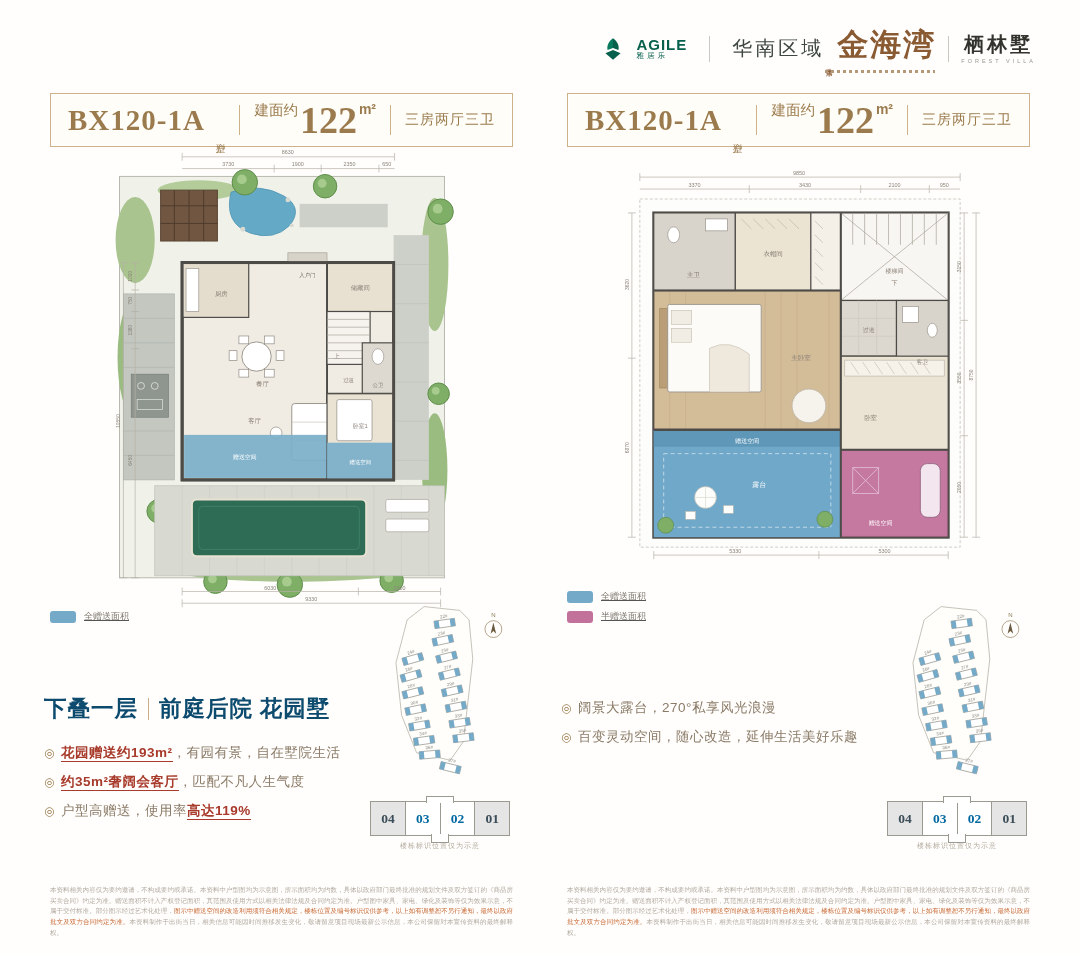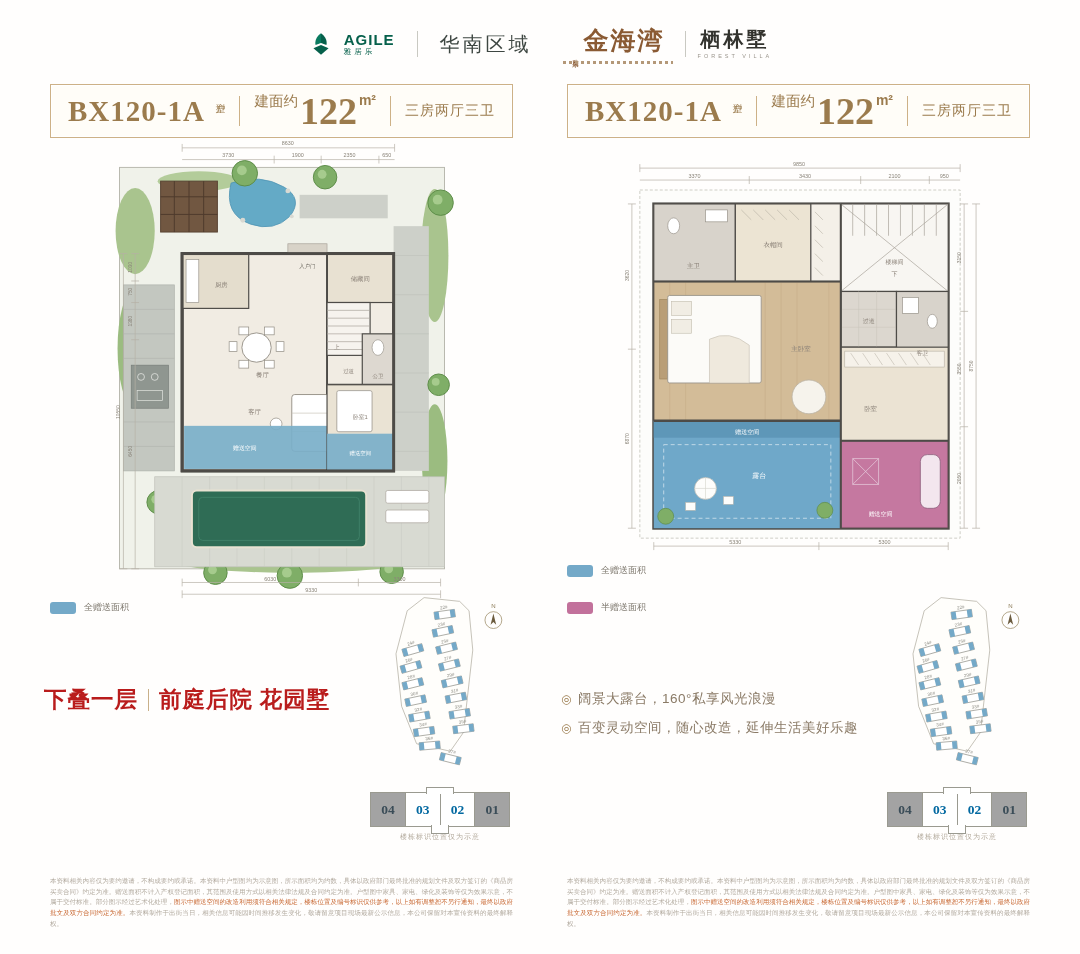--- a/index.html
+++ b/index.html
@@ -3,79 +3,79 @@
 <meta charset="utf-8">
 <style>
   html,body{margin:0;padding:0;}
   body{
     width:1080px;height:954px;overflow:hidden;background:#ffffff;
     font-family:"Liberation Sans","DejaVu Sans",sans-serif;color:#555;
   }
   .page{width:1080px;height:954px;position:relative;background:#fffefd;}
 
   
-  .topbar{display:flex;justify-content:center;align-items:center;padding:24px 44px 6px 44px;gap:31px;}
+  .topbar{display:flex;justify-content:flex-end;align-items:center;padding:24px 44px 6px 44px;}
   .brand-left{display:flex;align-items:center;gap:10px;}
   .brand-left .names{display:flex;flex-direction:column;line-height:1.05;}
   .agile-en{font-weight:bold;font-size:15px;letter-spacing:1px;color:#06604b;}
   .agile-cn{font-size:7.5px;letter-spacing:3px;color:#06604b;}
   .v-div{width:1px;height:26px;background:#c9c9c2;margin:0 12px;}
   .region{font-size:20px;letter-spacing:3px;color:#3e4742;}
   .brand-right{display:flex;align-items:center;}
   .jhw{display:flex;flex-direction:column;align-items:center;}
   .jhw-row{display:flex;align-items:flex-end;gap:4px;}
   .jhw-pre{writing-mode:vertical-rl;font-size:6.5px;color:#8a5a33;letter-spacing:1px;}
-  .jhw-name{font-family:Liberation Sans, sans-serif;font-weight:bold;font-size:25px;color:#8a5a33;letter-spacing:2px;}
+  .jhw-name{font-family:Liberation Sans, sans-serif;font-weight:bold;font-size:31px;color:#8a5a33;letter-spacing:2px;}
   .microtext{margin-top:4px;width:110px;height:3px;background:repeating-linear-gradient(90deg,#b49878 0 3px,transparent 3px 6px);}
   .villa{display:flex;flex-direction:column;align-items:center;line-height:1.1;}
   .villa-cn{font-family:"Liberation Serif","DejaVu Serif",serif;font-weight:bold;font-size:20px;color:#33332e;letter-spacing:3px;}
   .villa-en{font-size:5.5px;letter-spacing:3px;color:#9a958c;margin-top:3px;}
 
   
   .panels{display:grid;grid-template-columns:1fr 1fr;gap:42px;padding:4px 44px 0 44px;}
   .panel{position:relative;}
 
   
   .badge{
     margin:10px 6px 0 6px;height:52px;border:1px solid #cdb187;background:#fffdf8;
     display:flex;align-items:center;justify-content:center;gap:14px;color:#9b7b4d;
     box-shadow:inset 0 0 0 1px #fff;
   }
-  .badge-model{display:flex;align-items:flex-start;gap:11px;}
+  .badge-model{display:flex;align-items:flex-end;gap:11px;}
   .badge-model-name{font-family:"Liberation Serif","DejaVu Serif",serif;font-weight:bold;font-size:29px;letter-spacing:1px;}
   .badge-stack{writing-mode:vertical-rl;font-size:9.5px;line-height:1;letter-spacing:1px;}
   .badge-div{width:1px;height:30px;background:#cdb187;}
   .badge-area{display:flex;align-items:flex-start;gap:2px;}
   .badge-area-label{font-size:14.5px;}
   .badge-area-num{font-family:"Liberation Serif","DejaVu Serif",serif;font-weight:bold;font-size:38px;line-height:1;}
   .badge-area-unit{font-weight:bold;font-size:14px;}
   .badge-rooms{font-size:14px;letter-spacing:1px;}
 
   
   .plan-wrap{position:relative;height:488px;display:flex;justify-content:center;align-items:flex-start;}
   .plan-wrap svg{display:block;}
-  .legend{position:absolute;left:6px;bottom:12px;display:flex;flex-direction:column;gap:24px;}
+  .legend{position:absolute;left:6px;bottom:12px;display:flex;flex-direction:column;gap:7px;text-decoration:underline;}
   .legend-item{display:flex;align-items:center;gap:8px;font-size:9px;color:#7d776d;}
   .sw{width:26px;height:12px;border-radius:3px;display:inline-block;}
 
   
   .lower{position:relative;margin-top:58px;min-height:176px;}
-  .sec-title{display:flex;align-items:center;gap:10px;font-family:"Liberation Serif","DejaVu Serif",serif;font-weight:bold;color:#b91c1c;font-size:22.5px;letter-spacing:1px;}
+  .sec-title{display:flex;align-items:center;gap:10px;font-family:"Liberation Serif","DejaVu Serif",serif;font-weight:bold;color:#0c4a6e;font-size:22.5px;letter-spacing:1px;}
   .sec-sep{width:1px;height:22px;background:#c9b089;}
   .bullets{list-style:none;margin:14px 0 0 0;padding:0;}
   .bullets li{font-size:13.5px;line-height:2.15;color:#8a7a66;letter-spacing:0.5px;white-space:nowrap;}
   .bullets li::before{content:"◎";color:#9b7b4d;margin-right:6px;font-size:12px;}
   .bl-strong{color:#a83b2c;font-weight:bold;border-bottom:1px solid #a83b2c;padding-bottom:1px;}
   .sitemap{position:absolute;right:0;top:-92px;width:158px;text-align:center;}
   .unit-strip{position:relative;width:138px;height:33px;margin:4px auto 0 auto;border:1px solid #9a9a90;display:flex;background:#fff;}
   .unit-strip::before{content:"";position:absolute;top:-6px;left:50%;transform:translateX(-50%);width:26px;height:6px;border:1px solid #9a9a90;border-bottom:none;background:#fff;}
   .unit-strip::after{content:"";position:absolute;bottom:-8px;left:50%;transform:translateX(-50%);width:16px;height:8px;border:1px solid #9a9a90;border-top:none;background:#fff;}
   .unit{flex:1;display:flex;align-items:center;justify-content:center;font-family:"Liberation Serif","DejaVu Serif",serif;font-weight:bold;font-size:13.5px;color:#0369a1;border-left:1px solid #9a9a90;}
   .unit:first-child{border-left:none;}
-  .unit.hl{background:#a3a3a3;color:#3b4d58;}
+  .unit.hl{background:#e5e5e5;color:#3b4d58;}
   .strip-caption{margin-top:5px;font-size:7px;color:#b3aa9c;letter-spacing:1px;}
 
   
   .fine{margin:16px 6px 0 6px;font-size:6.5px;line-height:1.65;color:#b3aba0;text-align:justify;}
   .fine-em{color:#c96a35;}
 
   
   text{font-family:"Liberation Sans","DejaVu Sans",sans-serif;}
 </style>
 </head>
@@ -345,20 +345,25 @@
           </div>
         </div>
       </div>
 
       <div class="lower">
         <div class="sec-title">
           <span>下叠一层</span>
           <span class="sec-sep"></span>
           <span>前庭后院 花园墅</span>
         </div>
+        <ul class="bullets">
+          <li><span></span><span class="bl-strong">花园赠送约193m²</span><span>，有园有景，自在墅院生活</span></li>
+          <li><span></span><span class="bl-strong">约35m²奢阔会客厅</span><span>，匹配不凡人生气度</span></li>
+          <li><span>户型高赠送，使用率</span><span class="bl-strong">高达119%</span><span></span></li>
+        </ul>
 
         <div class="sitemap">
           <svg width="148" height="192" viewBox="0 0 150 205">
             <polygon points="58,6 96,10 106,20 110,62 100,150 86,170 50,162 34,122 28,66 40,20" fill="#fffefb" stroke="#b3aea3" stroke-width="0.8"></polygon>
             <g transform="translate(132,30)">
               <circle r="9" fill="none" stroke="#9c8c68" stroke-width="0.8"></circle>
               <path d="M0,-7 L-3,5 L0,2 L3,5 Z" fill="#6b5b3e"></path>
               <text y="-13" font-size="6.5" fill="#8c7c58" text-anchor="middle">N</text>
             </g>
             <g font-size="4.8" fill="#8c8c84" text-anchor="middle">
@@ -661,21 +666,21 @@
           </div>
           <div class="legend-item">
             <span class="sw" style="background:#C2719B"></span>
             <span>半赠送面积</span>
           </div>
         </div>
       </div>
 
       <div class="lower">
         <ul class="bullets">
-          <li><span>阔景大露台，160°私享风光浪漫</span><span class="bl-strong"></span><span></span></li>
+          <li><span>阔景大露台，270°私享风光浪漫</span><span class="bl-strong"></span><span></span></li>
           <li><span>百变灵动空间，随心改造，延伸生活美好乐趣</span><span class="bl-strong"></span><span></span></li>
         </ul>
 
         <div class="sitemap">
           <svg width="148" height="192" viewBox="0 0 150 205">
             <polygon points="58,6 96,10 106,20 110,62 100,150 86,170 50,162 34,122 28,66 40,20" fill="#fffefb" stroke="#b3aea3" stroke-width="0.8"></polygon>
             <g transform="translate(132,30)">
               <circle r="9" fill="none" stroke="#9c8c68" stroke-width="0.8"></circle>
               <path d="M0,-7 L-3,5 L0,2 L3,5 Z" fill="#6b5b3e"></path>
               <text y="-13" font-size="6.5" fill="#8c7c58" text-anchor="middle">N</text>

